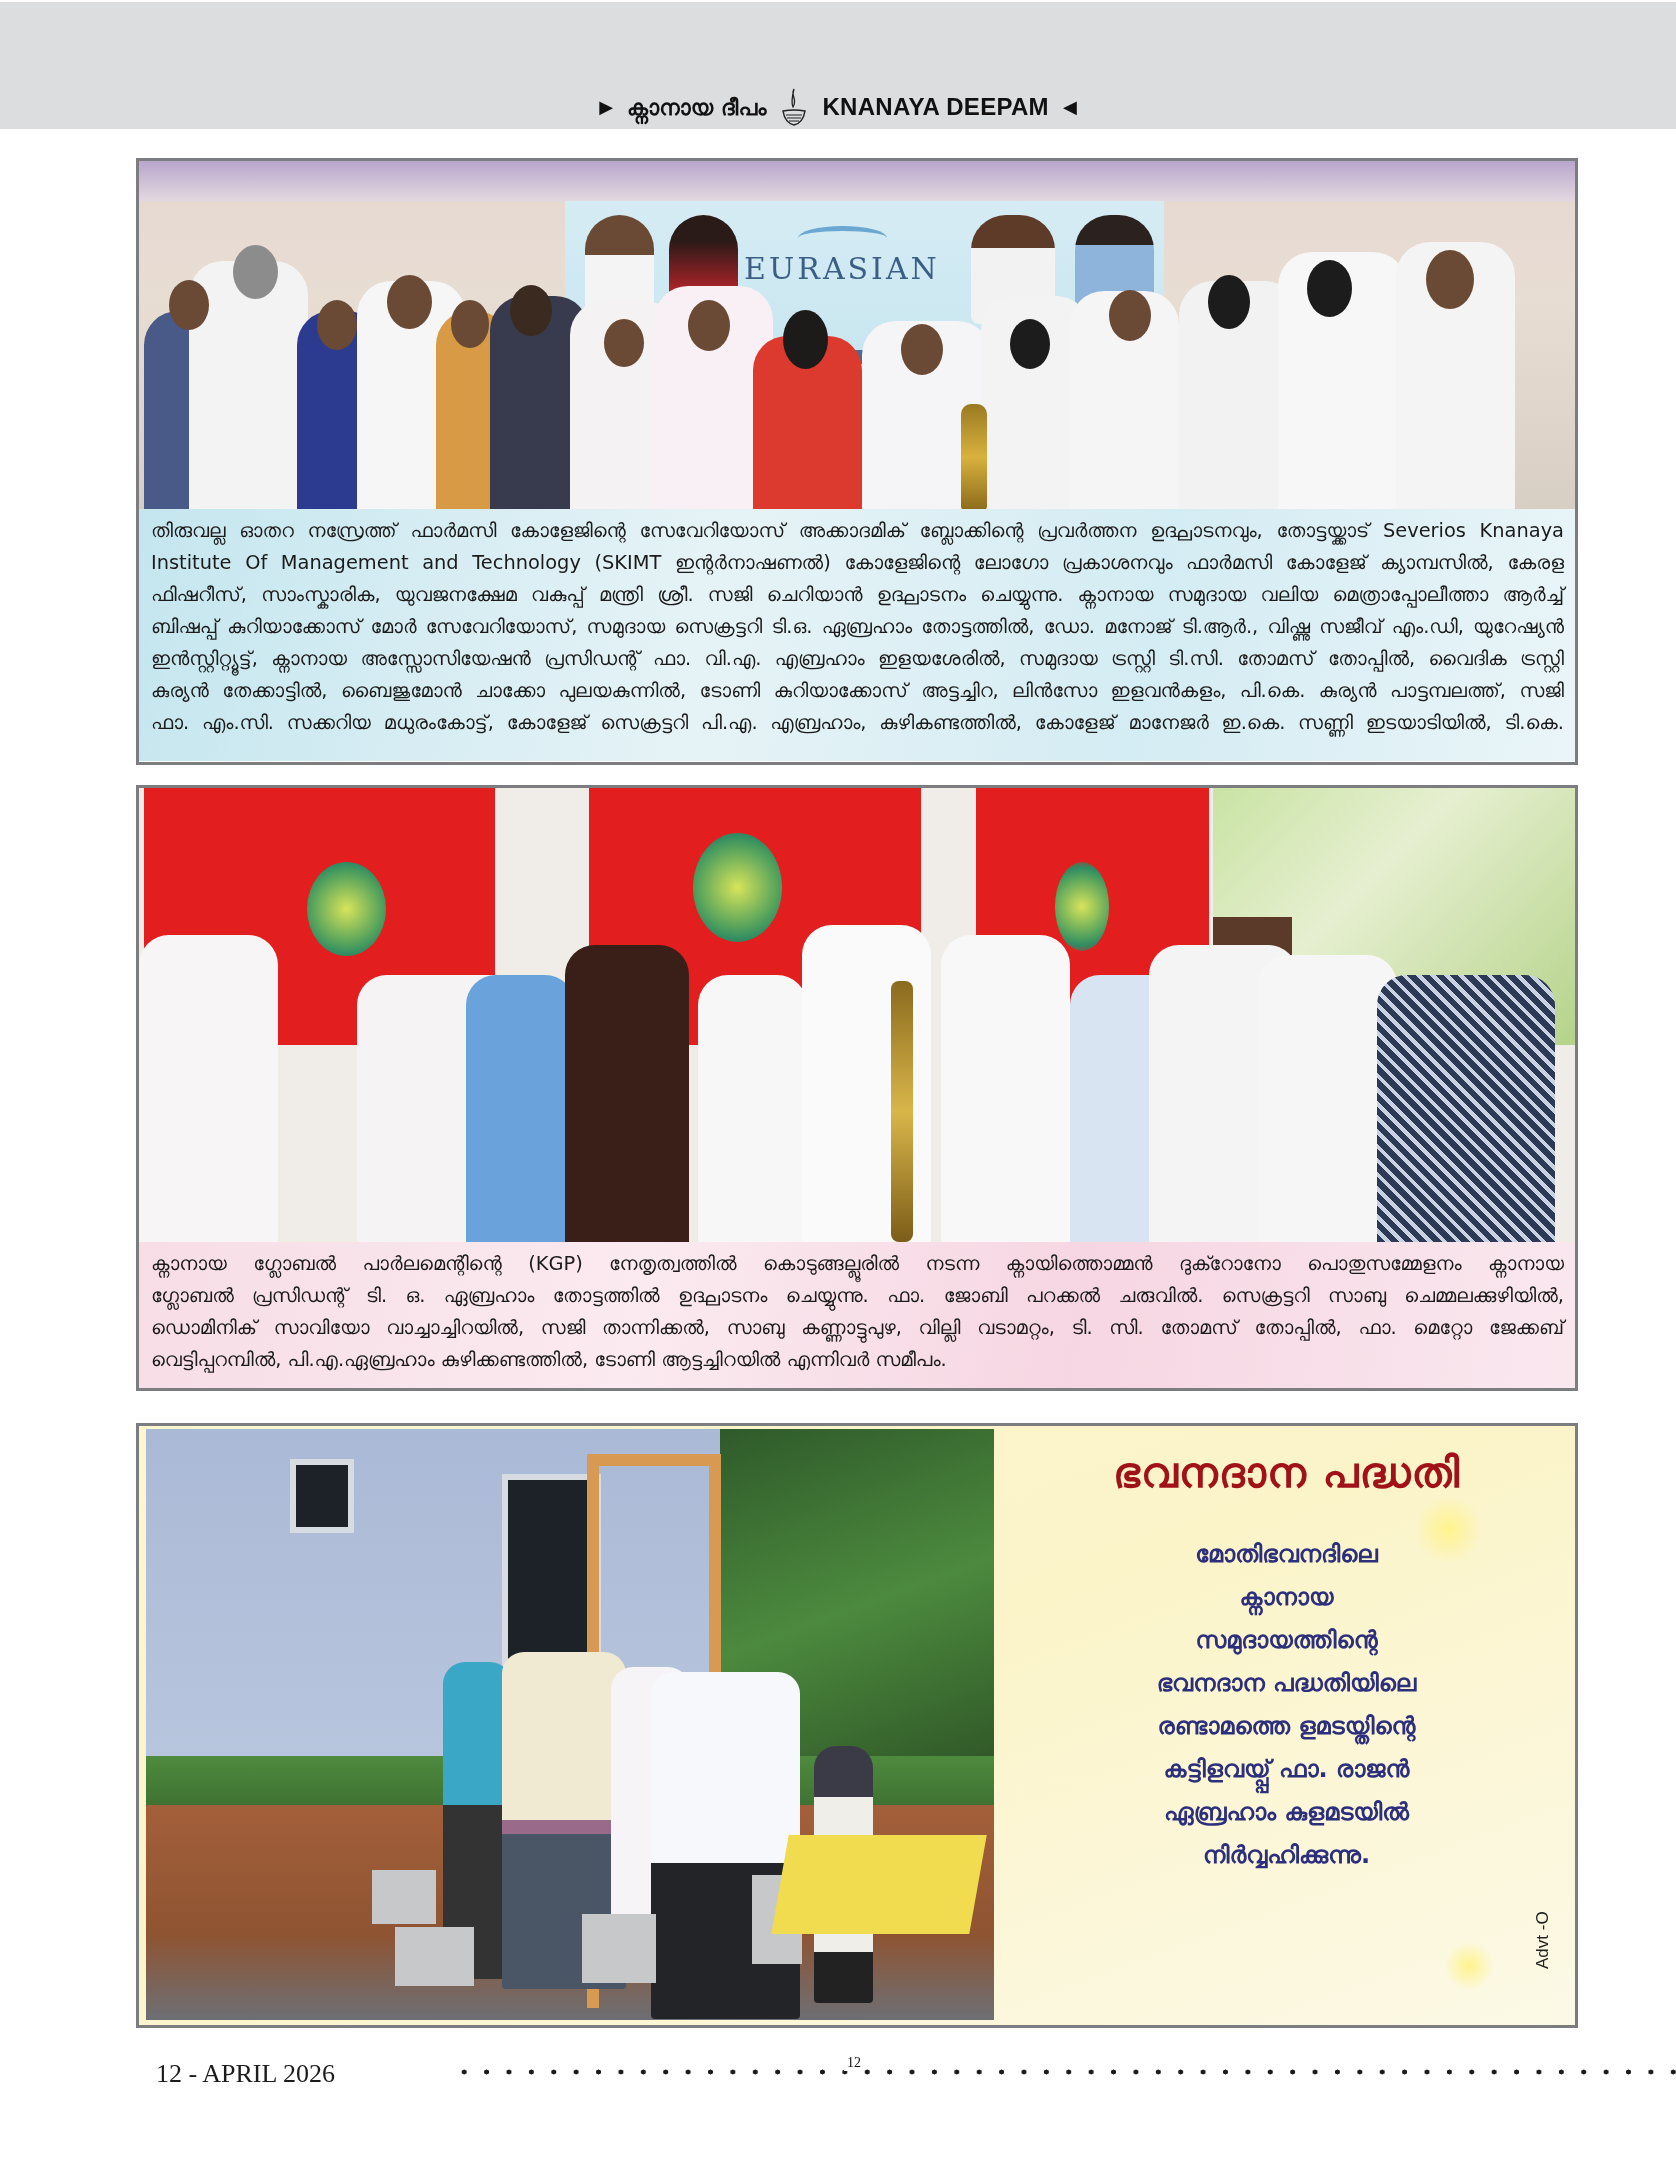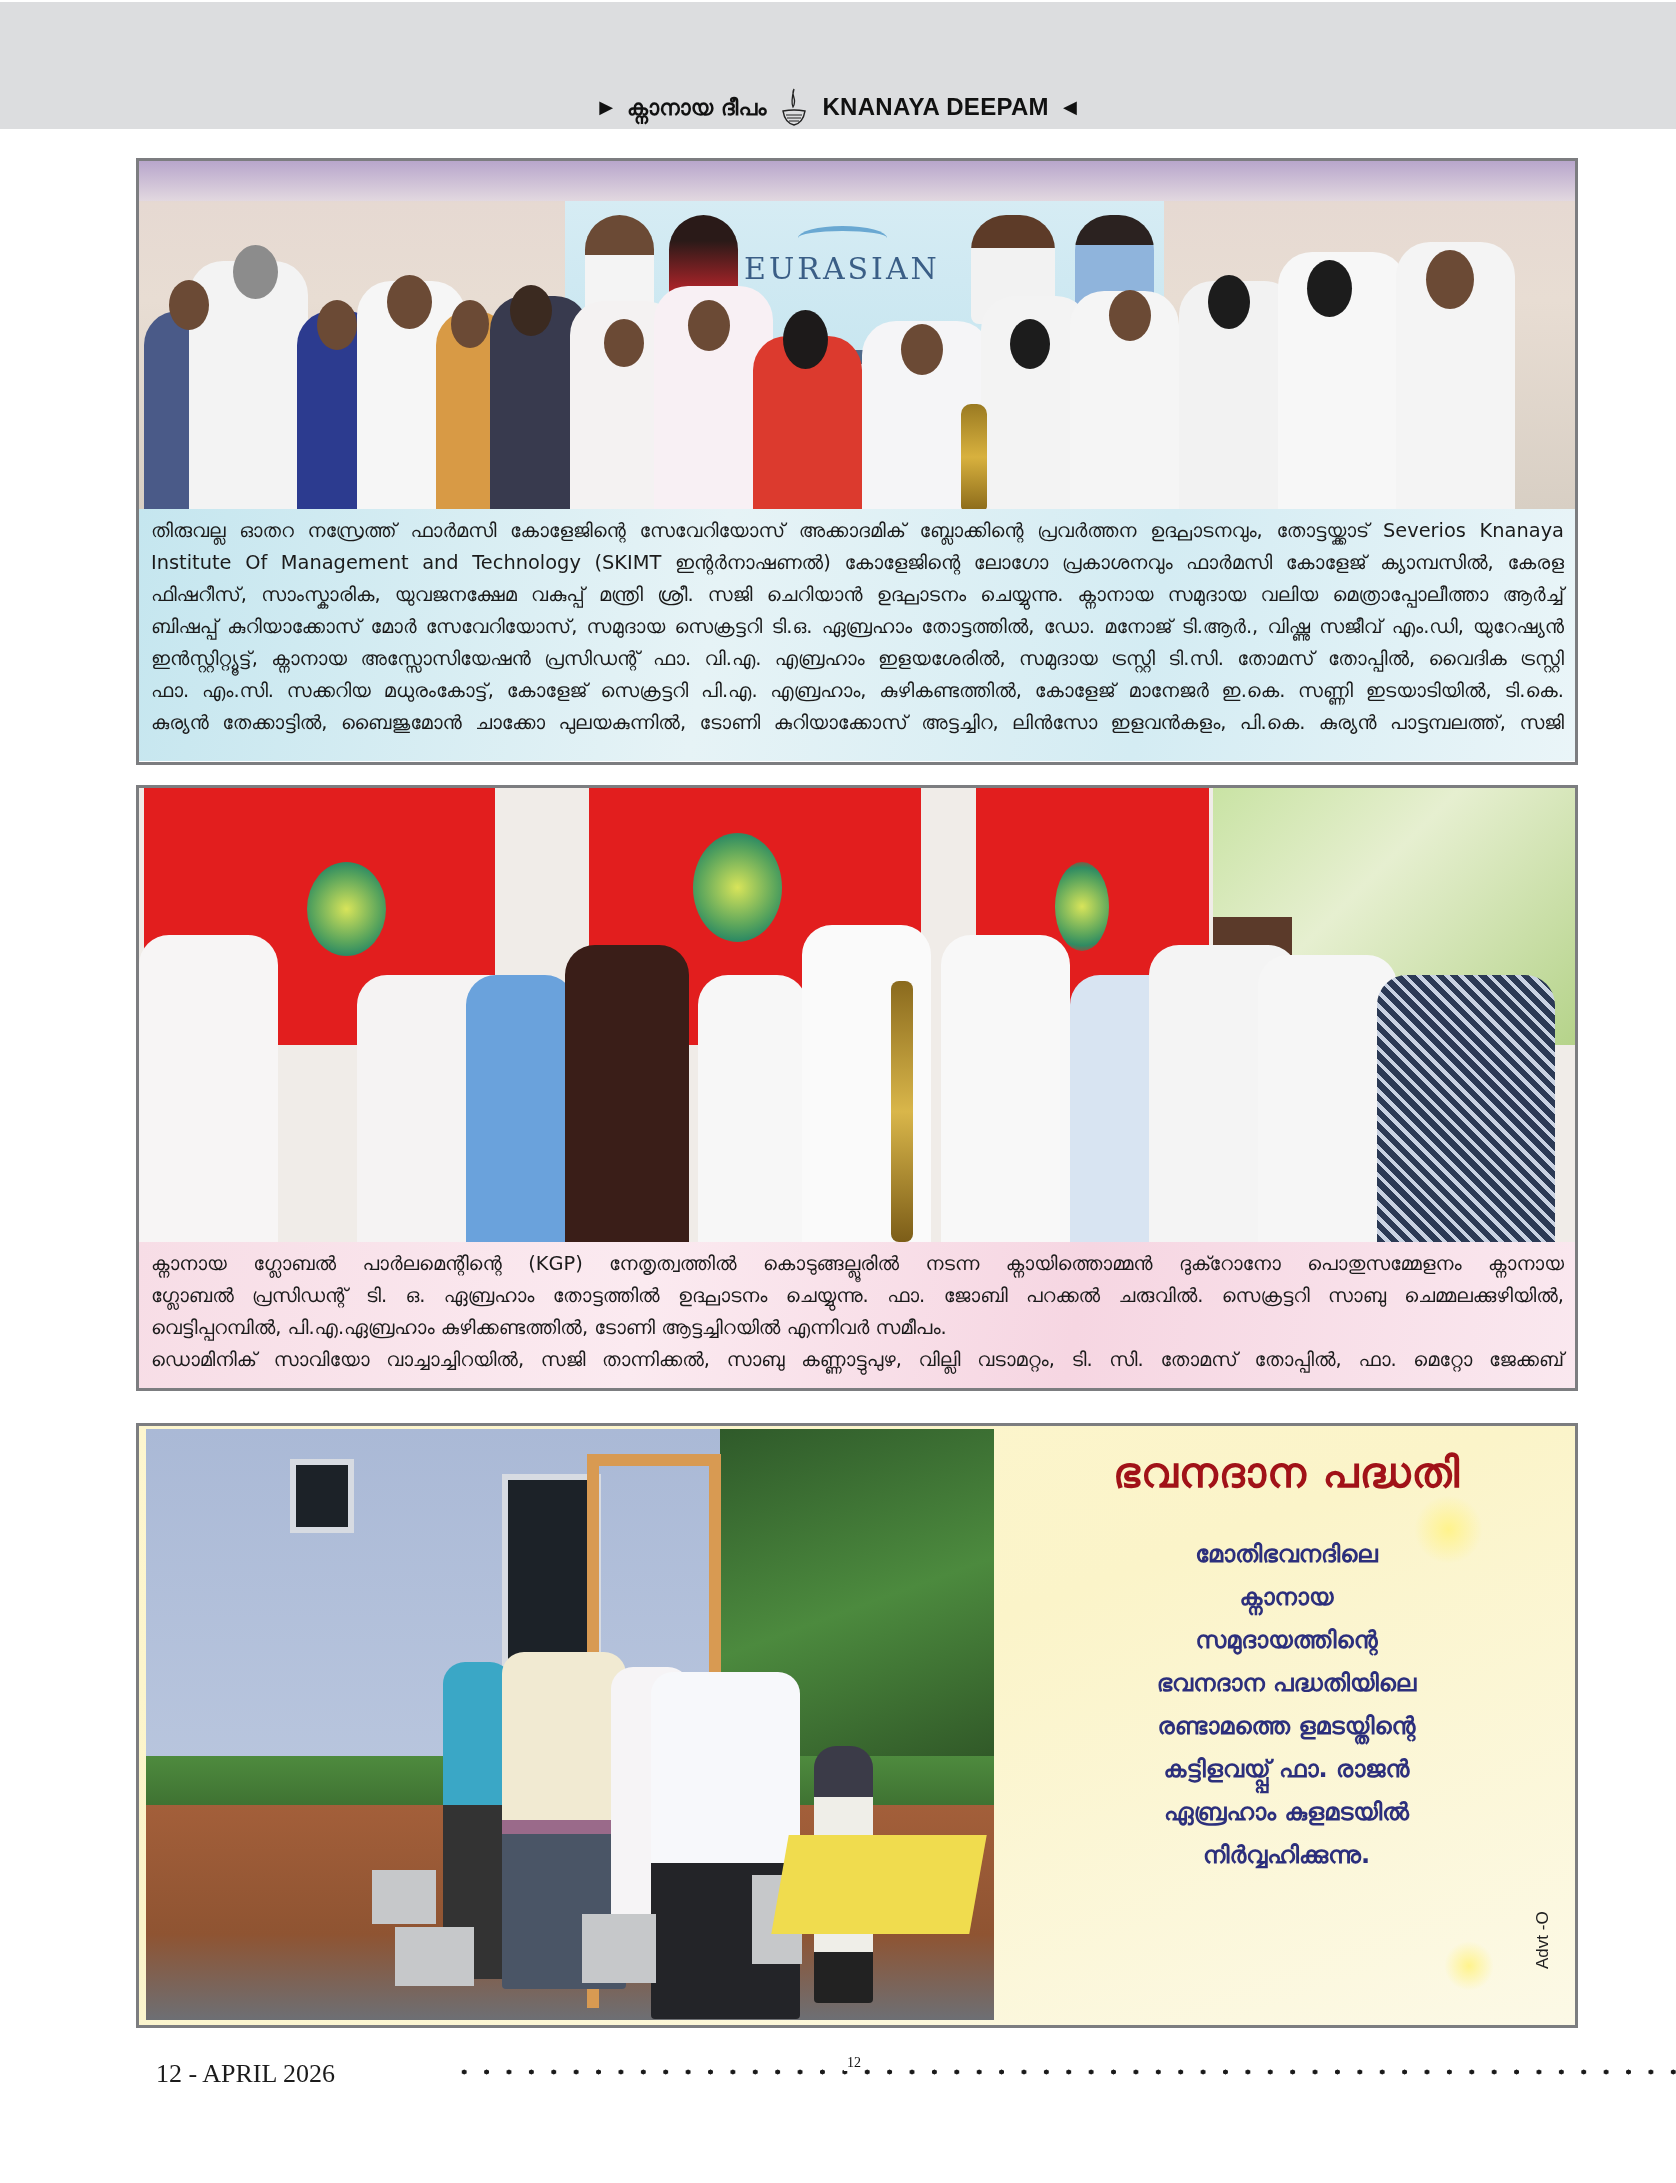--- a/index.html
+++ b/index.html
@@ -161,22 +161,22 @@
     <div class="p1-head" style="left:1168px;top:99px;width:45px;height:57px;background:#1c1c1c;"></div>
     <div class="p1-head" style="left:1287px;top:89px;width:48px;height:59px;"></div>
     <div class="p1-lamp"></div>
   </div>
   <div class="caption" id="caption1">
     <span class="cl">തിരുവല്ല ഓതറ നസ്രേത്ത് ഫാർമസി കോളേജിന്റെ  സേവേറിയോസ് അക്കാദമിക് ബ്ലോക്കിന്റെ പ്രവർത്തന ഉദ്ഘാടനവും, തോട്ടയ്ക്കാട് Severios Knanaya</span>
     <span class="cl">Institute Of Management and Technology (SKIMT ഇന്റർനാഷണൽ) കോളേജിന്റെ ലോഗോ പ്രകാശനവും ഫാർമസി കോളേജ് ക്യാമ്പസിൽ, കേരള</span>
     <span class="cl">ഫിഷറീസ്, സാംസ്കാരിക, യുവജനക്ഷേമ വകുപ്പ് മന്ത്രി ശ്രീ. സജി ചെറിയാൻ ഉദ്ഘാടനം ചെയ്യുന്നു. ക്നാനായ സമുദായ വലിയ മെത്രാപ്പോലീത്താ ആർച്ച്</span>
     <span class="cl">ബിഷപ്പ് കുറിയാക്കോസ് മോർ സേവേറിയോസ്, സമുദായ സെക്രട്ടറി ടി.ഒ. ഏബ്രഹാം തോട്ടത്തിൽ, ഡോ. മനോജ് ടി.ആർ., വിഷ്ണു സജീവ് എം.ഡി, യുറേഷ്യൻ</span>
     <span class="cl">ഇൻസ്റ്റിറ്റ്യൂട്ട്, ക്നാനായ അസ്സോസിയേഷൻ പ്രസിഡന്റ് ഫാ. വി.എ. എബ്രഹാം ഇളയശേരിൽ, സമുദായ ട്രസ്റ്റി ടി.സി. തോമസ് തോപ്പിൽ, വൈദിക ട്രസ്റ്റി</span>
+    <span class="cl">കുര്യൻ തേക്കാട്ടിൽ, ബൈജുമോൻ ചാക്കോ പുലയകുന്നിൽ, ടോണി കുറിയാക്കോസ് അട്ടച്ചിറ, ലിൻസോ ഇളവൻകളം, പി.കെ. കുര്യൻ പാട്ടമ്പലത്ത്, സജി</span>
     <span class="cl">ഫാ. എം.സി. സക്കറിയ മധുരംകോട്ട്, കോളേജ്  സെക്രട്ടറി പി.എ. എബ്രഹാം, കുഴികണ്ടത്തിൽ, കോളേജ് മാനേജർ ഇ.കെ. സണ്ണി ഇടയാടിയിൽ, ടി.കെ.</span>
-    <span class="cl">കുര്യൻ തേക്കാട്ടിൽ, ബൈജുമോൻ ചാക്കോ പുലയകുന്നിൽ, ടോണി കുറിയാക്കോസ് അട്ടച്ചിറ, ലിൻസോ ഇളവൻകളം, പി.കെ. കുര്യൻ പാട്ടമ്പലത്ത്, സജി</span>
   </div>
 </div>
 
 <div class="panel" id="panel2">
   <div class="photo" id="photo2" title="Men lighting a traditional brass lamp in front of red curtains with emblems">
     <div class="p2-curtain" style="left:5px;width:351px;"></div>
     <div class="p2-curtain" style="left:450px;width:332px;"></div>
     <div class="p2-curtain" style="left:837px;width:233px;"></div>
     <div class="p2-emblem" style="left:168px;top:74px;width:79px;height:94px;"></div>
     <div class="p2-emblem" style="left:554px;top:45px;width:89px;height:109px;"></div>
@@ -192,22 +192,22 @@
     <div class="p2-person" style="left:802px;width:129px;height:307px;background:#f8f8f8;"></div>
     <div class="p2-person" style="left:931px;width:109px;height:267px;background:#d8e4f2;"></div>
     <div class="p2-person" style="left:1010px;width:149px;height:297px;background:#f4f4f4;"></div>
     <div class="p2-person" style="left:1119px;width:139px;height:287px;background:#f6f6f6;"></div>
     <div class="p2-person" style="left:1238px;width:178px;height:267px;background:repeating-linear-gradient(45deg,#2c3a55 0 6px,#c9d2e2 6px 10px);"></div>
     <div class="p2-lamp"></div>
   </div>
   <div class="caption" id="caption2">
     <span class="cl">ക്നാനായ ഗ്ലോബൽ പാർലമെന്റിന്റെ (KGP) നേതൃത്വത്തിൽ കൊടുങ്ങല്ലൂരിൽ നടന്ന ക്നായിത്തൊമ്മൻ ദുക്റോനോ പൊതുസമ്മേളനം ക്നാനായ</span>
     <span class="cl">ഗ്ലോബൽ പ്രസിഡന്റ് ടി. ഒ. ഏബ്രഹാം തോട്ടത്തിൽ ഉദ്ഘാടനം ചെയ്യുന്നു. ഫാ. ജോബി പറക്കൽ ചരുവിൽ. സെക്രട്ടറി സാബു ചെമ്മലക്കുഴിയിൽ,</span>
+    <span class="cl">ഡൊമിനിക് സാവിയോ വാച്ചാച്ചിറയിൽ, സജി താന്നിക്കൽ, സാബു കണ്ണാട്ടുപുഴ, വില്ലി വടാമറ്റം, ടി. സി. തോമസ് തോപ്പിൽ, ഫാ. മെറ്റോ ജേക്കബ്</span>
     <span class="cl last">വെട്ടിപ്പറമ്പിൽ, പി.എ.ഏബ്രഹാം കുഴിക്കണ്ടത്തിൽ, ടോണി ആട്ടച്ചിറയിൽ എന്നിവർ സമീപം.</span>
-    <span class="cl">ഡൊമിനിക് സാവിയോ വാച്ചാച്ചിറയിൽ, സജി താന്നിക്കൽ, സാബു കണ്ണാട്ടുപുഴ, വില്ലി വടാമറ്റം, ടി. സി. തോമസ് തോപ്പിൽ, ഫാ. മെറ്റോ ജേക്കബ്</span>
   </div>
 </div>
 
 <div class="panel" id="panel3">
   <div class="photo" id="photo3" title="Priest and workers at a house construction site placing a door frame">
     <div class="p3-wall"></div>
     <div class="p3-trees"></div>
     <div class="p3-window" style="left:144px;top:30px;width:64px;height:74px;"></div>
     <div class="p3-window" style="left:356px;top:45px;width:99px;height:198px;"></div>
     <div class="p3-shrubs"></div>

